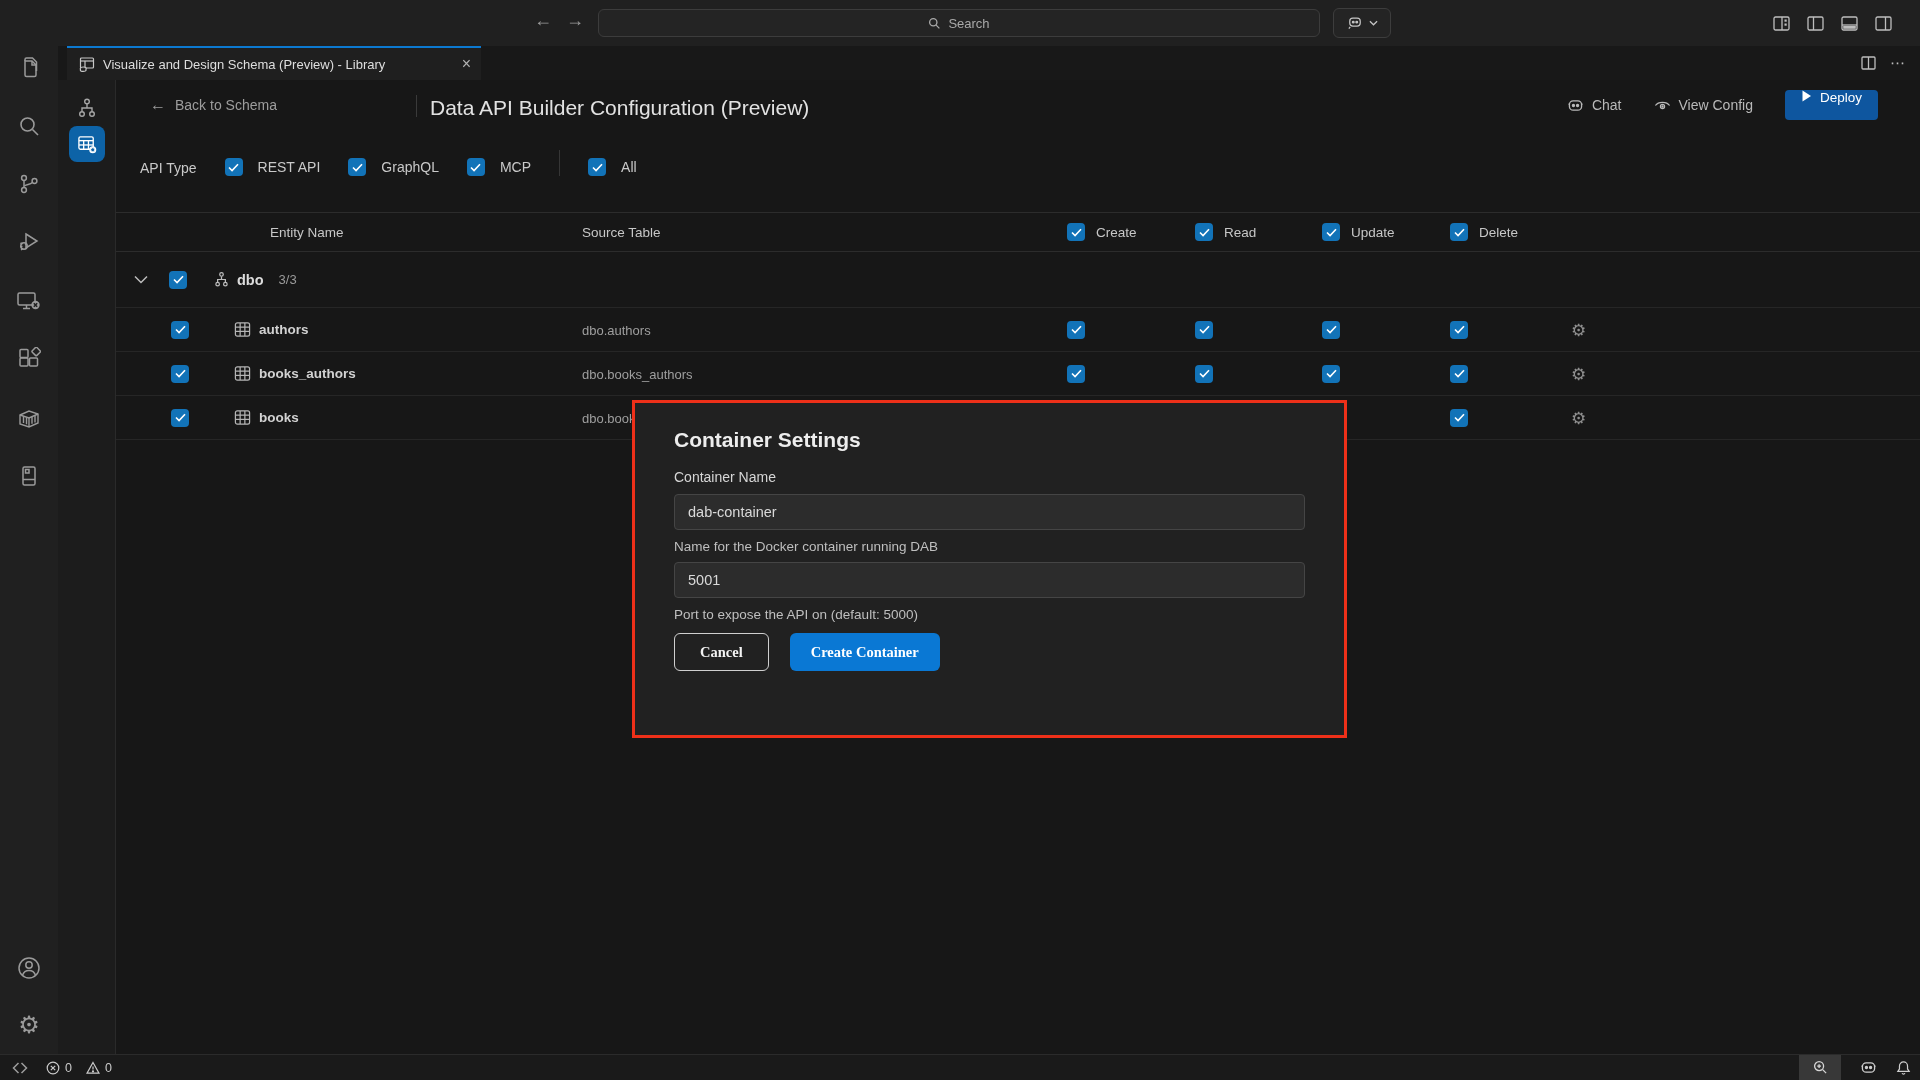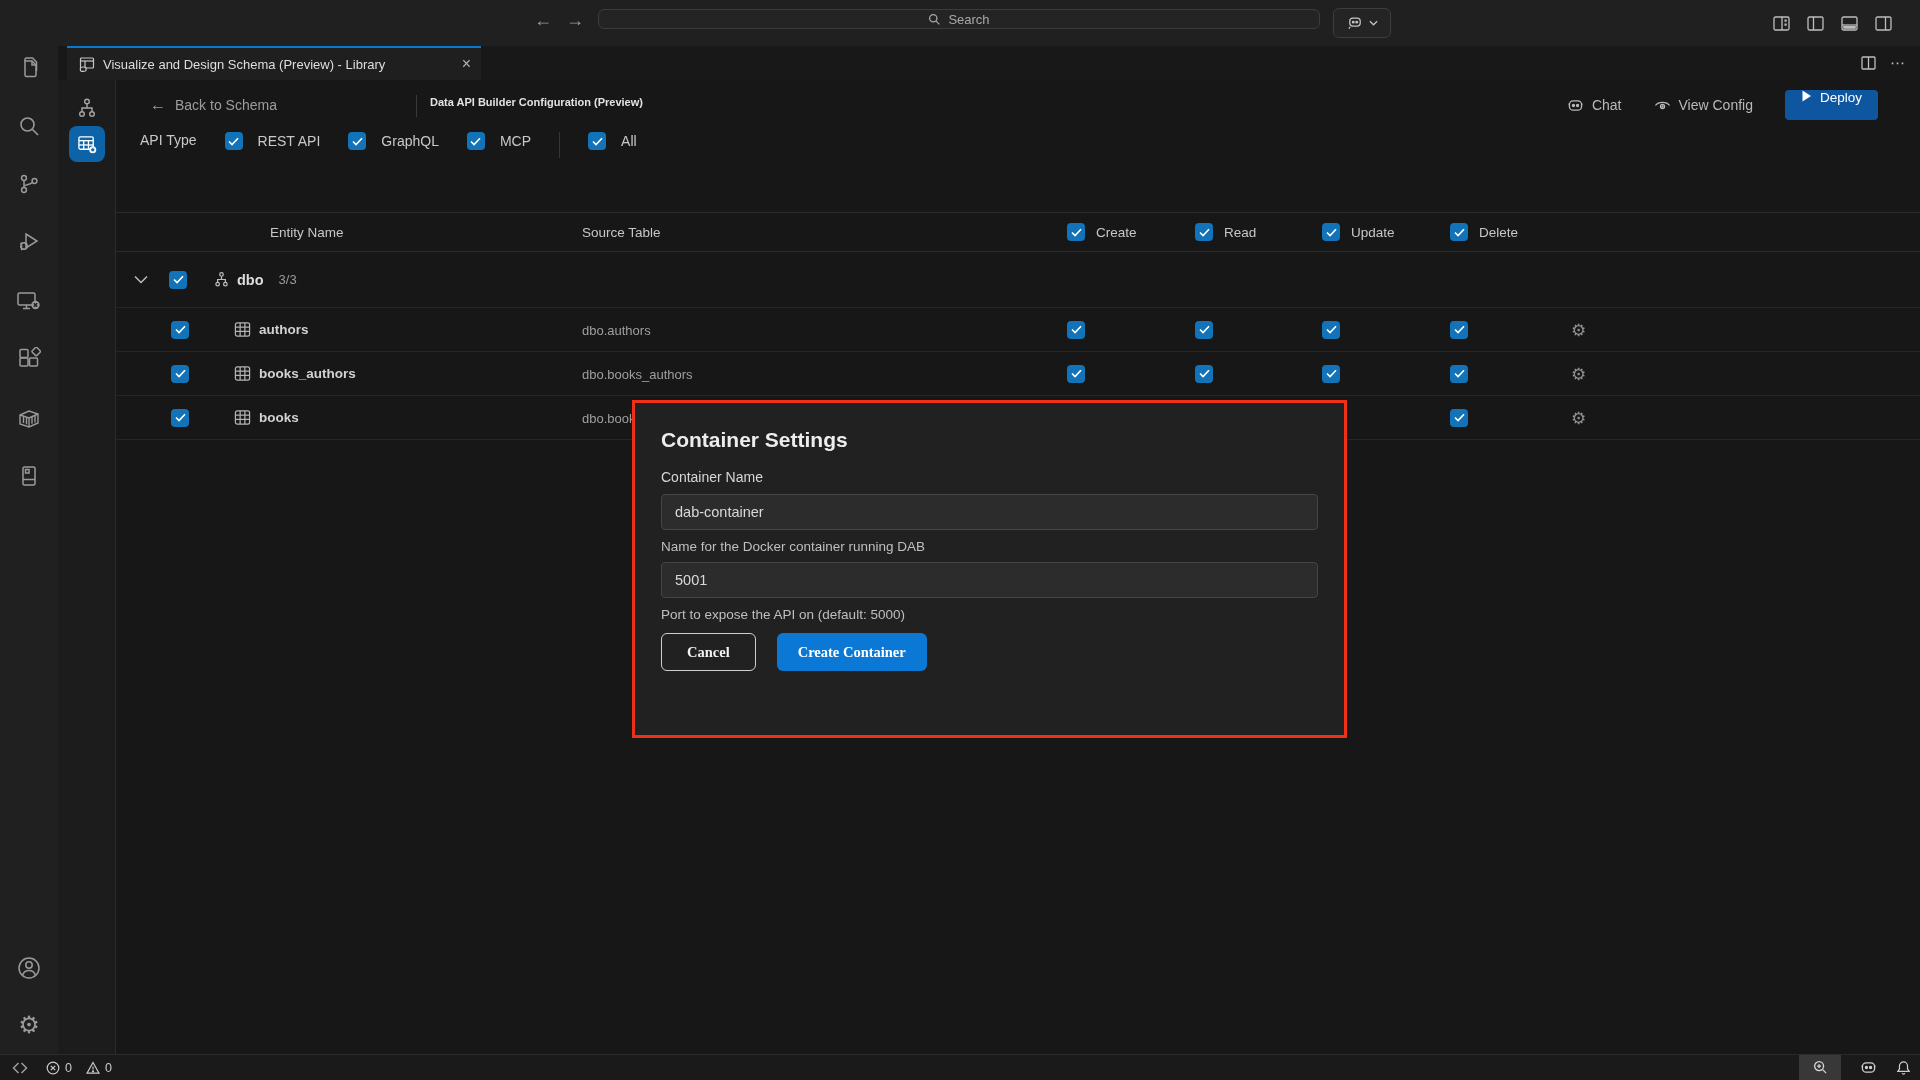--- a/index.html
+++ b/index.html
@@ -4,21 +4,21 @@
 <style>
   * { margin:0; padding:0; box-sizing:border-box; }
   html,body { width:1920px; height:1080px; background:#161616; overflow:hidden; }
   body { font-family:"Liberation Sans", sans-serif; color:#d6d6d6; }
   .app { position:relative; width:1920px; height:1080px; background:#171717; }
 
   
   .titlebar { position:absolute; left:0; top:0; width:1920px; height:46px; background:#202020; z-index:5; }
   .nav-arrow { position:absolute; top:10px; font-size:18px; color:#9a9a9a; cursor:default; }
   .nav-back { left:534px; } .nav-fwd { left:566px; }
-  .searchbox { position:absolute; left:598px; top:9px; width:722px; height:20px; background:#242424;
+  .searchbox { position:absolute; left:598px; top:9px; width:722px; height:28px; background:#242424;
                border:1px solid #3c3c3c; border-radius:6px; display:flex; align-items:center; justify-content:center; gap:7px; }
   .searchbox .ph { font-size:13px; color:#a9a9a9; }
   .copilot-pill { position:absolute; left:1333px; top:8px; width:58px; height:30px; background:#242424;
                   border:1px solid #3d3d3d; border-radius:6px; display:flex; align-items:center; justify-content:center; gap:6px; color:#c4c4c4; }
   .win-icons { position:absolute; right:28px; top:0; height:46px; display:flex; align-items:center; gap:17px; color:#bdbdbd; }
 
   
   .activitybar { position:absolute; left:0; top:46px; width:58px; height:1008px; background:#202020; z-index:4; }
   .abar-icon { position:absolute; left:50%; transform:translate(-50%,-50%); color:#9a9a9a; display:flex; }
   .abar-gear { font-size:24px; line-height:1; }
@@ -38,27 +38,27 @@
   .vs-schema { position:absolute; left:50%; top:28px; transform:translate(-50%,-50%); color:#a6a6a6; display:flex; }
   .vs-active { position:absolute; left:11px; top:46px; width:36px; height:36px; border-radius:8px;
                background:#0d63a7; display:flex; align-items:center; justify-content:center; color:#fff; }
 
   
   .content { position:absolute; left:58px; top:34px; right:0; bottom:0; background:#171717; }
 
   .header-row { position:absolute; left:0; top:0; right:0; height:52px; }
   .back-link { position:absolute; left:34px; top:16px; display:flex; align-items:center; gap:9px; color:#9d9d9d; font-size:14px; }
   .hdr-divider { position:absolute; left:300px; top:15px; width:1px; height:22px; background:#3a3a3a; }
-  .page-title { position:absolute; left:314px; top:16px; font-size:11px; font-weight:700; color:#e2e2e2; }
+  .page-title { position:absolute; left:314px; top:16px; font-size:21px; font-weight:400; color:#e2e2e2; }
   .hdr-actions { position:absolute; right:42px; top:10px; display:flex; align-items:center; gap:32px; }
   .hdr-action { display:flex; align-items:center; gap:8px; color:#b9b9b9; font-size:14px; }
   .deploy-btn { display:flex; align-items:flex-start; gap:8px; background:var(--deploy_blue,#0e569f); color:#fff;
                 font-size:13.5px; border:none; border-radius:4px; height:30px; padding:0 16px; font-family:inherit; }
 
-  .api-row { position:absolute; left:24px; top:52px; height:44px; display:flex; align-items:flex-start; gap:28px; font-size:14px; color:#c9c9c9; }
+  .api-row { position:absolute; left:24px; top:52px; height:44px; display:flex; align-items:flex-end; gap:28px; font-size:14px; color:#c9c9c9; }
   .api-opt { display:flex; align-items:center; gap:15px; }
   .api-sep { width:1px; height:26px; background:#363636; }
 
   .cb { width:18px; height:18px; border-radius:4px; background:var(--accent_blue,#1273b8); display:flex; align-items:center; justify-content:center; flex:none; }
 
   .filter-row { position:absolute; left:0; top:96px; right:0; height:48px; }
   .filter-box { position:absolute; left:12px; top:8px; width:223px; height:32px; background:#272727; border:1px solid #333;
                 border-radius:4px; display:flex; align-items:center; padding:0 9px; gap:7px; color:#8a8a8a; }
   .filter-box input { flex:1; background:transparent; border:none; outline:none; color:#bdbdbd; font-size:13px; font-family:inherit; min-width:0; }
   .filter-box input::placeholder { color:#7f7f7f; }
@@ -81,21 +81,21 @@
   .g-count { margin-left:15px; font-size:13px; color:#9a9a9a; }
 
   .erow { position:relative; height:44px; border-bottom:1px solid #262626; }
   .erow-left { position:absolute; left:55px; top:0; height:100%; display:flex; align-items:center; }
   .erow-left .t-icon { margin-left:45px; color:#b5b5b5; display:flex; }
   .e-name { margin-left:8px; font-size:13.5px; font-weight:700; color:#d2d2d2; }
   .source-cell { position:absolute; left:466px; top:50%; transform:translateY(-50%); font-size:13px; color:#9f9f9f; }
 
   
   .modal { position:absolute; left:632px; top:400px; width:715px; height:338px; background:#212121;
-           border:3px solid var(--modal_border_red,#ee3019); z-index:20; padding:0 26px; }
+           border:3px solid var(--modal_border_red,#ee3019); z-index:20; padding:0 39px; }
   .modal-title { margin-top:25px; font-size:21px; font-weight:700; color:#ededed; }
   .m-label { margin-top:17px; font-size:14px; color:#d6d6d6; }
   .m-input { margin-top:9px; width:100%; height:36px; background:#2c2c2c; border:1px solid #454545; border-radius:4px;
              color:#d9d9d9; font-size:14.5px; padding:0 13px; font-family:inherit; outline:none; display:block; }
   .m-help { margin-top:9px; font-size:13.5px; color:#bfbfbf; }
   .m-label-2 { margin-top:26px; }
   .m-input-2 { margin-top:8px; }
   .m-buttons { margin-top:11px; display:flex; gap:21px;font-family:Liberation Serif, serif; }
   .btn-cancel { height:38px; padding:0 25px; background:transparent; border:1px solid #cfcfcf; border-radius:6px;
                 color:#f2f2f2; font-size:14.5px; font-weight:700; font-family:inherit; }

